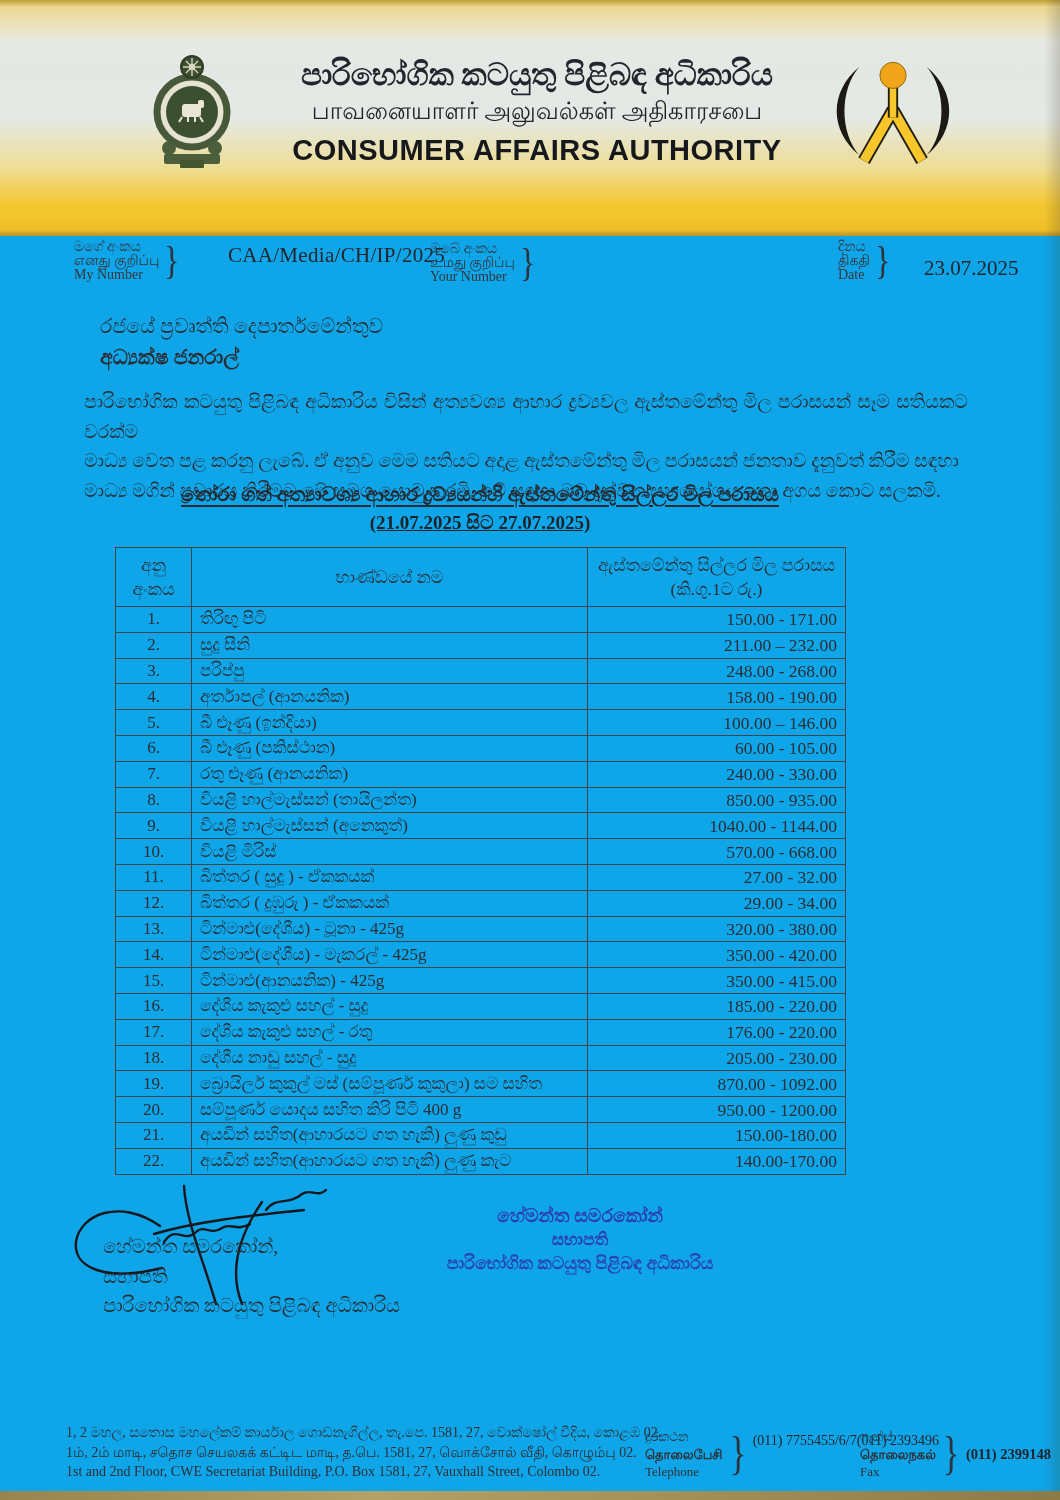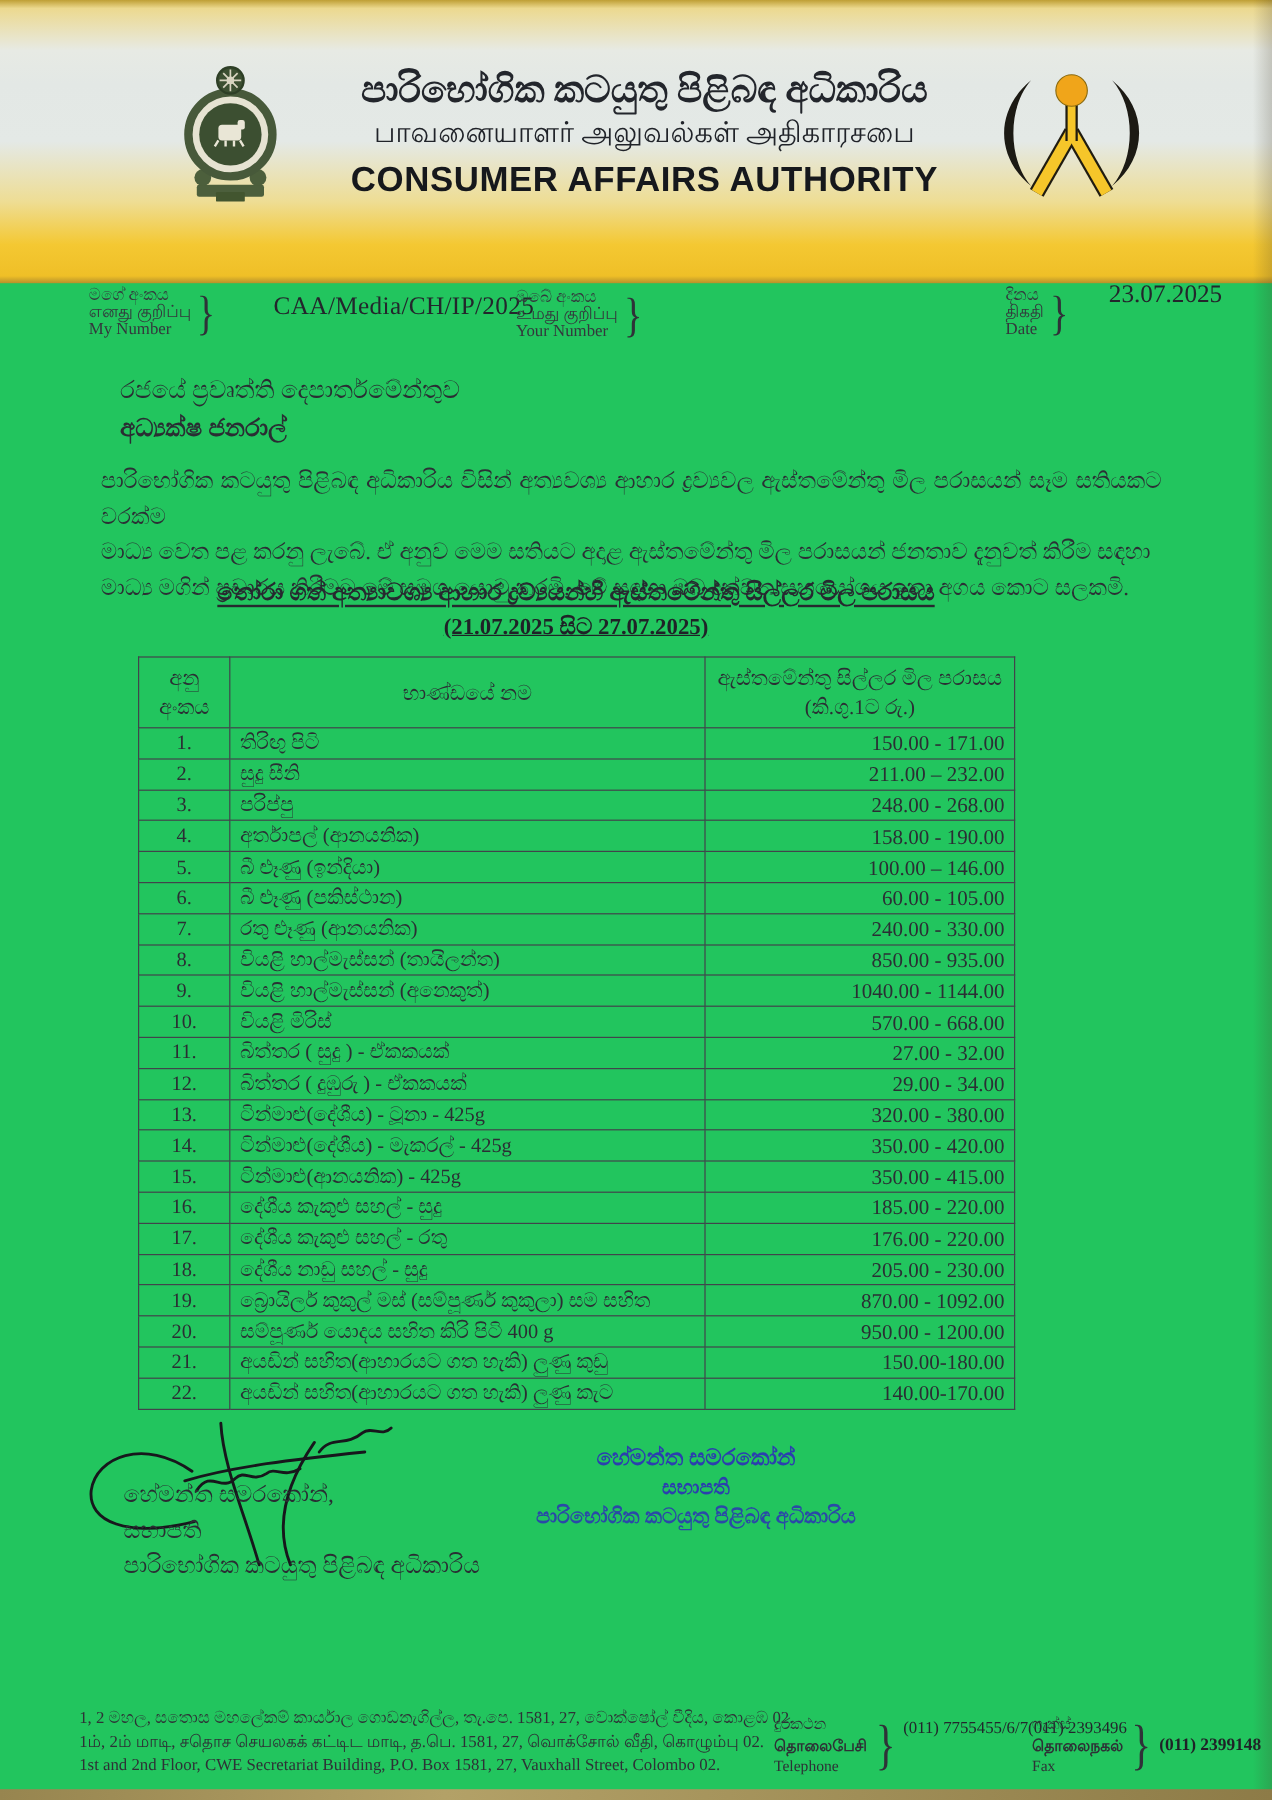--- a/index.html
+++ b/index.html
@@ -1,18 +1,18 @@
 <!DOCTYPE html>
 <html><head>
 <meta charset="utf-8">
 <style>
   html,body{margin:0;padding:0;background:#6b6b6b;}
   .page{
     position:relative;width:1060px;height:1500px;overflow:hidden;
-    background:#22c55e;
+    background:#0ea5e9;
     font-family:"Liberation Serif","DejaVu Serif",serif;
     color:#2b2e34;
   }
   
   .header{
     position:absolute;left:0;top:0;width:1060px;height:236px;
     background:linear-gradient(180deg,
       #bf9f35 0px,#ecd98f 7px,#e7eae4 42px,#e3e8e5 70px,
       #e4e9e6 118px,#eedd94 168px,#f4c832 204px,#efbf27 230px,#b5912c 236px);
   }
@@ -25,21 +25,21 @@
   .caa-logo{position:absolute;left:818px;top:52px;width:150px;height:118px;}
 
   
   .ref-block{position:absolute;display:flex;align-items:center;gap:3px;}
   .ref-labels{display:flex;flex-direction:column;font-size:14px;line-height:14px;color:#34373d;}
   .brace{font-size:40px;font-weight:200;color:#2f3238;transform:scaleX(.8);line-height:40px;}
   .ref-my{left:74px;top:240px;}
   .ref-your{left:430px;top:242px;}
   .ref-date{left:838px;top:240px;}
   .ref-value{position:absolute;left:228px;top:243px;font-size:21px;color:#23262c;letter-spacing:.3px;}
-  .date-value{position:absolute;left:924px;top:233px;font-size:21px;color:#23262c;}
+  .date-value{position:absolute;left:924px;top:256px;font-size:21px;color:#23262c;}
 
   
   .addressee{position:absolute;left:100px;top:311px;font-size:20.5px;line-height:31px;color:#2a2d33;}
   .body-par{position:absolute;left:84px;top:387px;width:884px;font-size:19px;line-height:29.5px;
             color:#2c2f35;text-align:justify;overflow:hidden;}
 
   .table-title{position:absolute;left:110px;top:483px;width:740px;text-align:center;
                font-size:20px;font-weight:bold;color:#26292f;}
   .table-title span{text-decoration:underline;text-underline-offset:4px;}
   .table-subtitle{position:absolute;left:110px;top:512px;width:740px;text-align:center;

